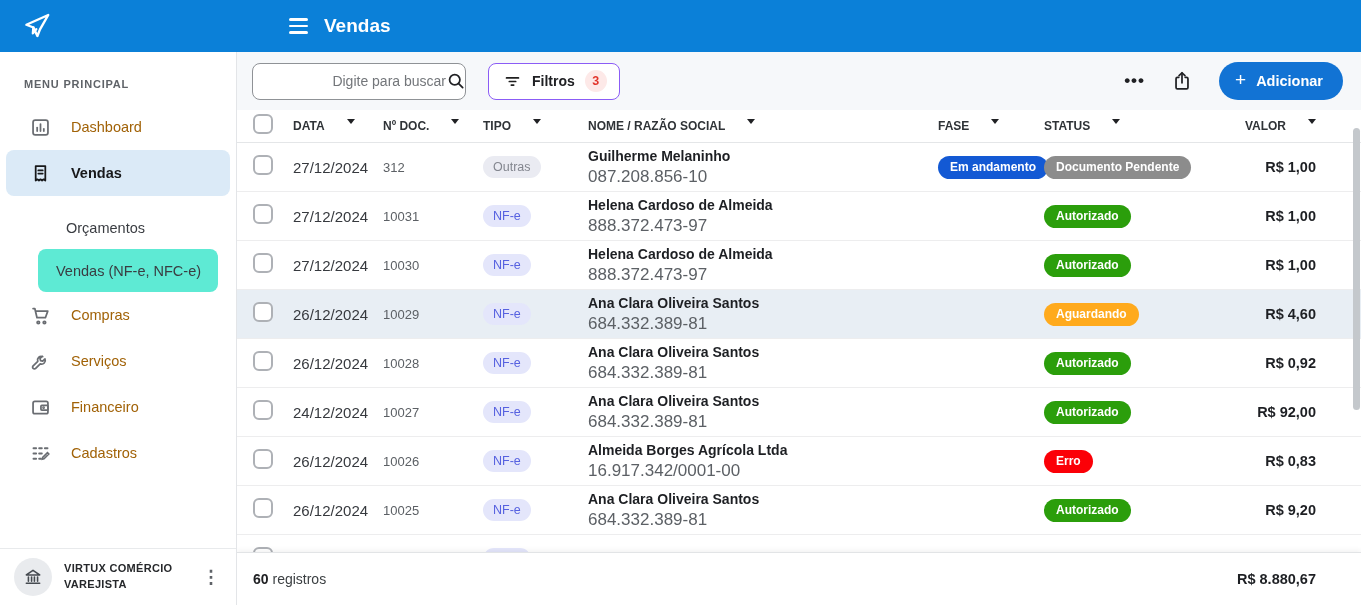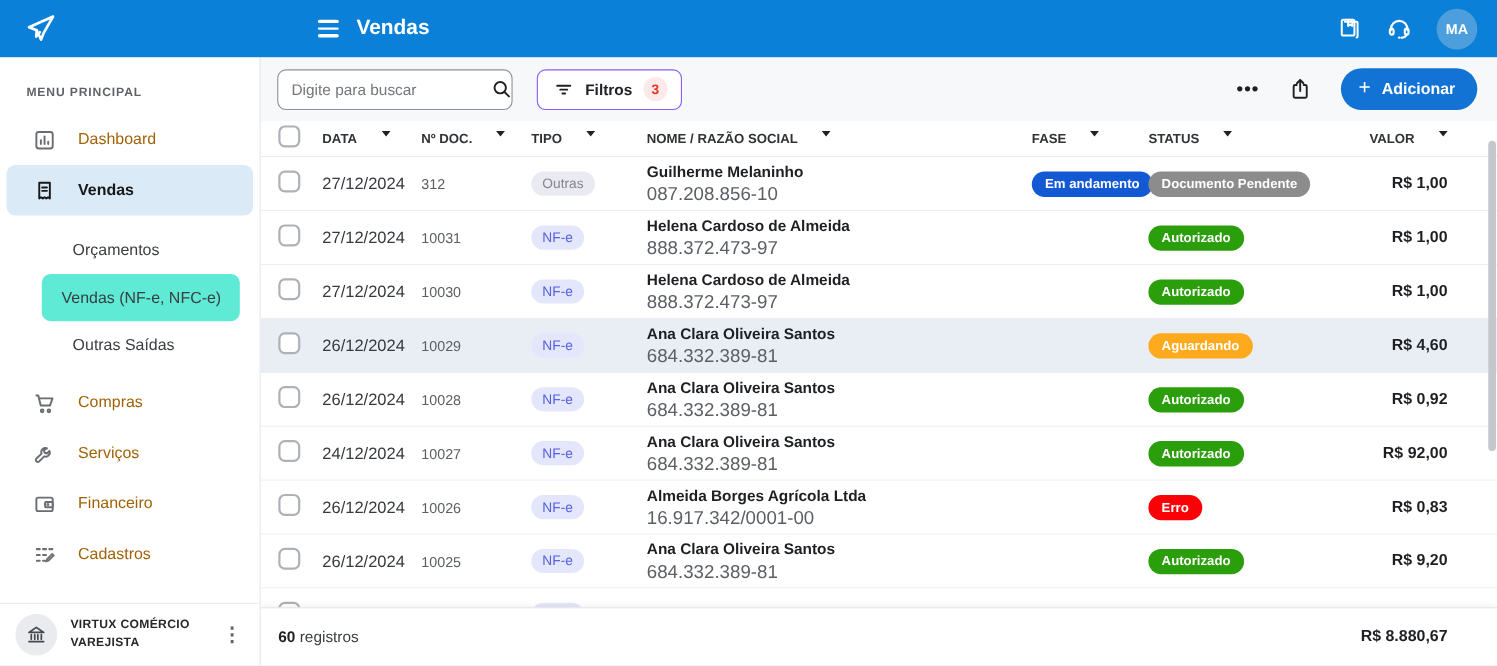--- a/index.html
+++ b/index.html
@@ -31,21 +31,21 @@
   .nav-sub.last { margin-bottom:8px; }
   .side-footer { margin-top:auto; border-top:1px solid #e8eaec; min-height:57px; display:flex; align-items:center; gap:12px; padding:8px 8px 8px 14px; }
   .org-avatar { width:38px; height:38px; min-width:38px; border-radius:50%; background:#e9ebee; color:#454a50; display:flex; align-items:center; justify-content:center; }
   .org-name { font-size:11px; font-weight:700; color:#26282b; letter-spacing:.3px; line-height:1.45; flex:1; }
   .kebab { color:#5f6368; font-size:18px; font-weight:700; padding:4px 8px; cursor:pointer; letter-spacing:0; }
 
   
   .main { position:absolute; top:52px; left:237px; right:0; bottom:0; display:flex; flex-direction:column; }
   .toolbar { height:58px; display:flex; align-items:center; padding:0 18px 0 15px; background:#f6f8fa; }
   .search-box { width:214px; height:37px; background:#fff; border:1px solid #8f9296; border-radius:8px; display:flex; align-items:center; padding:0 10px 0 12px; }
-  .search-box input { border:none; outline:none; flex:1; font-size:14px; color:#202124; font-family:"Liberation Sans", sans-serif; background:transparent; }
+  .search-box input { border:none; outline:none; flex:1; font-size:14px; color:#202124; font-family:"Liberation Sans", sans-serif; background:transparent;text-align:right; }
   .search-box input::placeholder { color:#73767a; }
   .filters-btn { height:37px; margin-left:22px; background:#fff; border:1px solid #8b5cf6; border-radius:8px; display:flex; align-items:center; gap:10px; padding:0 12px 0 14px; cursor:pointer; }
   .filters-label { font-size:14px; font-weight:700; color:#202124; }
   .filters-badge { width:22px; height:22px; border-radius:50%; background:#fde9e8; color:#e2352c; font-size:12.5px; font-weight:700; display:flex; align-items:center; justify-content:center; }
   .toolbar-right { margin-left:auto; display:flex; align-items:center; gap:26px; }
   .more-dots { color:#202124; font-size:17px; font-weight:700; letter-spacing:1px; cursor:pointer; }
   .export-ico { color:#202124; display:flex; cursor:pointer; }
   .add-btn { height:38px; background:#1273d4; color:#fff; border:none; border-radius:19px; font-size:14.5px; font-weight:700; display:flex; align-items:center; gap:10px; padding:0 20px 0 16px; cursor:pointer; font-family:"Liberation Sans", sans-serif; }
   .add-plus { font-size:19px; font-weight:400; margin-top:-2px; }
 
@@ -91,39 +91,20 @@
       </span>
     </div>
     <div class="page-head">
       <span class="hamburger">
           <span></span>
           <span></span>
           <span></span>
         </span>
       <span class="page-title">Vendas</span>
     </div>
-    <div class="top-actions">
-      <span class="top-icon">
-        <svg width="23" height="23" viewBox="0 0 24 24" fill="none" stroke="#fff" stroke-width="1.9" stroke-linejoin="round" stroke-linecap="round">
-            <path d="M8 5h11a1 1 0 0 1 1 1v13a1 1 0 0 1-1 1"></path>
-            <rect x="5" y="3" width="12" height="15" rx="1.5"></rect>
-            <path d="M11 3v6l2-1.5L15 9V3"></path>
-          </svg>
-      </span>
-      <span class="top-icon">
-        <svg width="24" height="24" viewBox="0 0 24 24" fill="none" stroke="#fff" stroke-width="1.9" stroke-linecap="round" stroke-linejoin="round">
-            <path d="M4.5 13.5v-1a7.5 7.5 0 0 1 15 0v1"></path>
-            <rect x="3.5" y="12" width="3.4" height="5.5" rx="1.7"></rect>
-            <rect x="17.1" y="12" width="3.4" height="5.5" rx="1.7"></rect>
-            <path d="M18.8 17.5c-.8 1.9-2.6 2.8-4.8 2.8"></path>
-            <circle cx="12" cy="20.2" r="1.1" fill="#fff" stroke="none"></circle>
-          </svg>
-      </span>
-      <span class="avatar">MA</span>
-    </div>
   </div>
 
   <div class="sidebar">
     <div class="menu-label">MENU PRINCIPAL</div>
     <div class="nav">
       <div class="nav-item">
         <span class="nav-ico">
             <svg width="21" height="21" viewBox="0 0 24 24" fill="none" stroke="currentColor" stroke-width="2" stroke-linecap="round">
               <rect x="3.5" y="3.5" width="17" height="17" rx="2.5"></rect>
               <path d="M8.2 16v-4"></path>
@@ -141,23 +122,20 @@
               <path d="M9.5 12h5"></path>
             </svg>
           </span>
         <span>Vendas</span>
       </div>
       <div class="nav-sub">
         <span>Orçamentos</span>
       </div>
       <div class="nav-sub active">
         <span>Vendas (NF-e, NFC-e)</span>
-      </div>
-      <div class="nav-sub last">
-        <span>Outras Saídas</span>
       </div>
       <div class="nav-item">
         <span class="nav-ico">
             <svg width="21" height="21" viewBox="0 0 24 24" fill="none" stroke="currentColor" stroke-width="2" stroke-linecap="round" stroke-linejoin="round">
               <circle cx="9.5" cy="20" r="1.4"></circle>
               <circle cx="16.5" cy="20" r="1.4"></circle>
               <path d="M3.5 4h2l2.5 10.5h9.6L20.3 7H6.3"></path>
             </svg>
           </span>
         <span>Compras</span>

